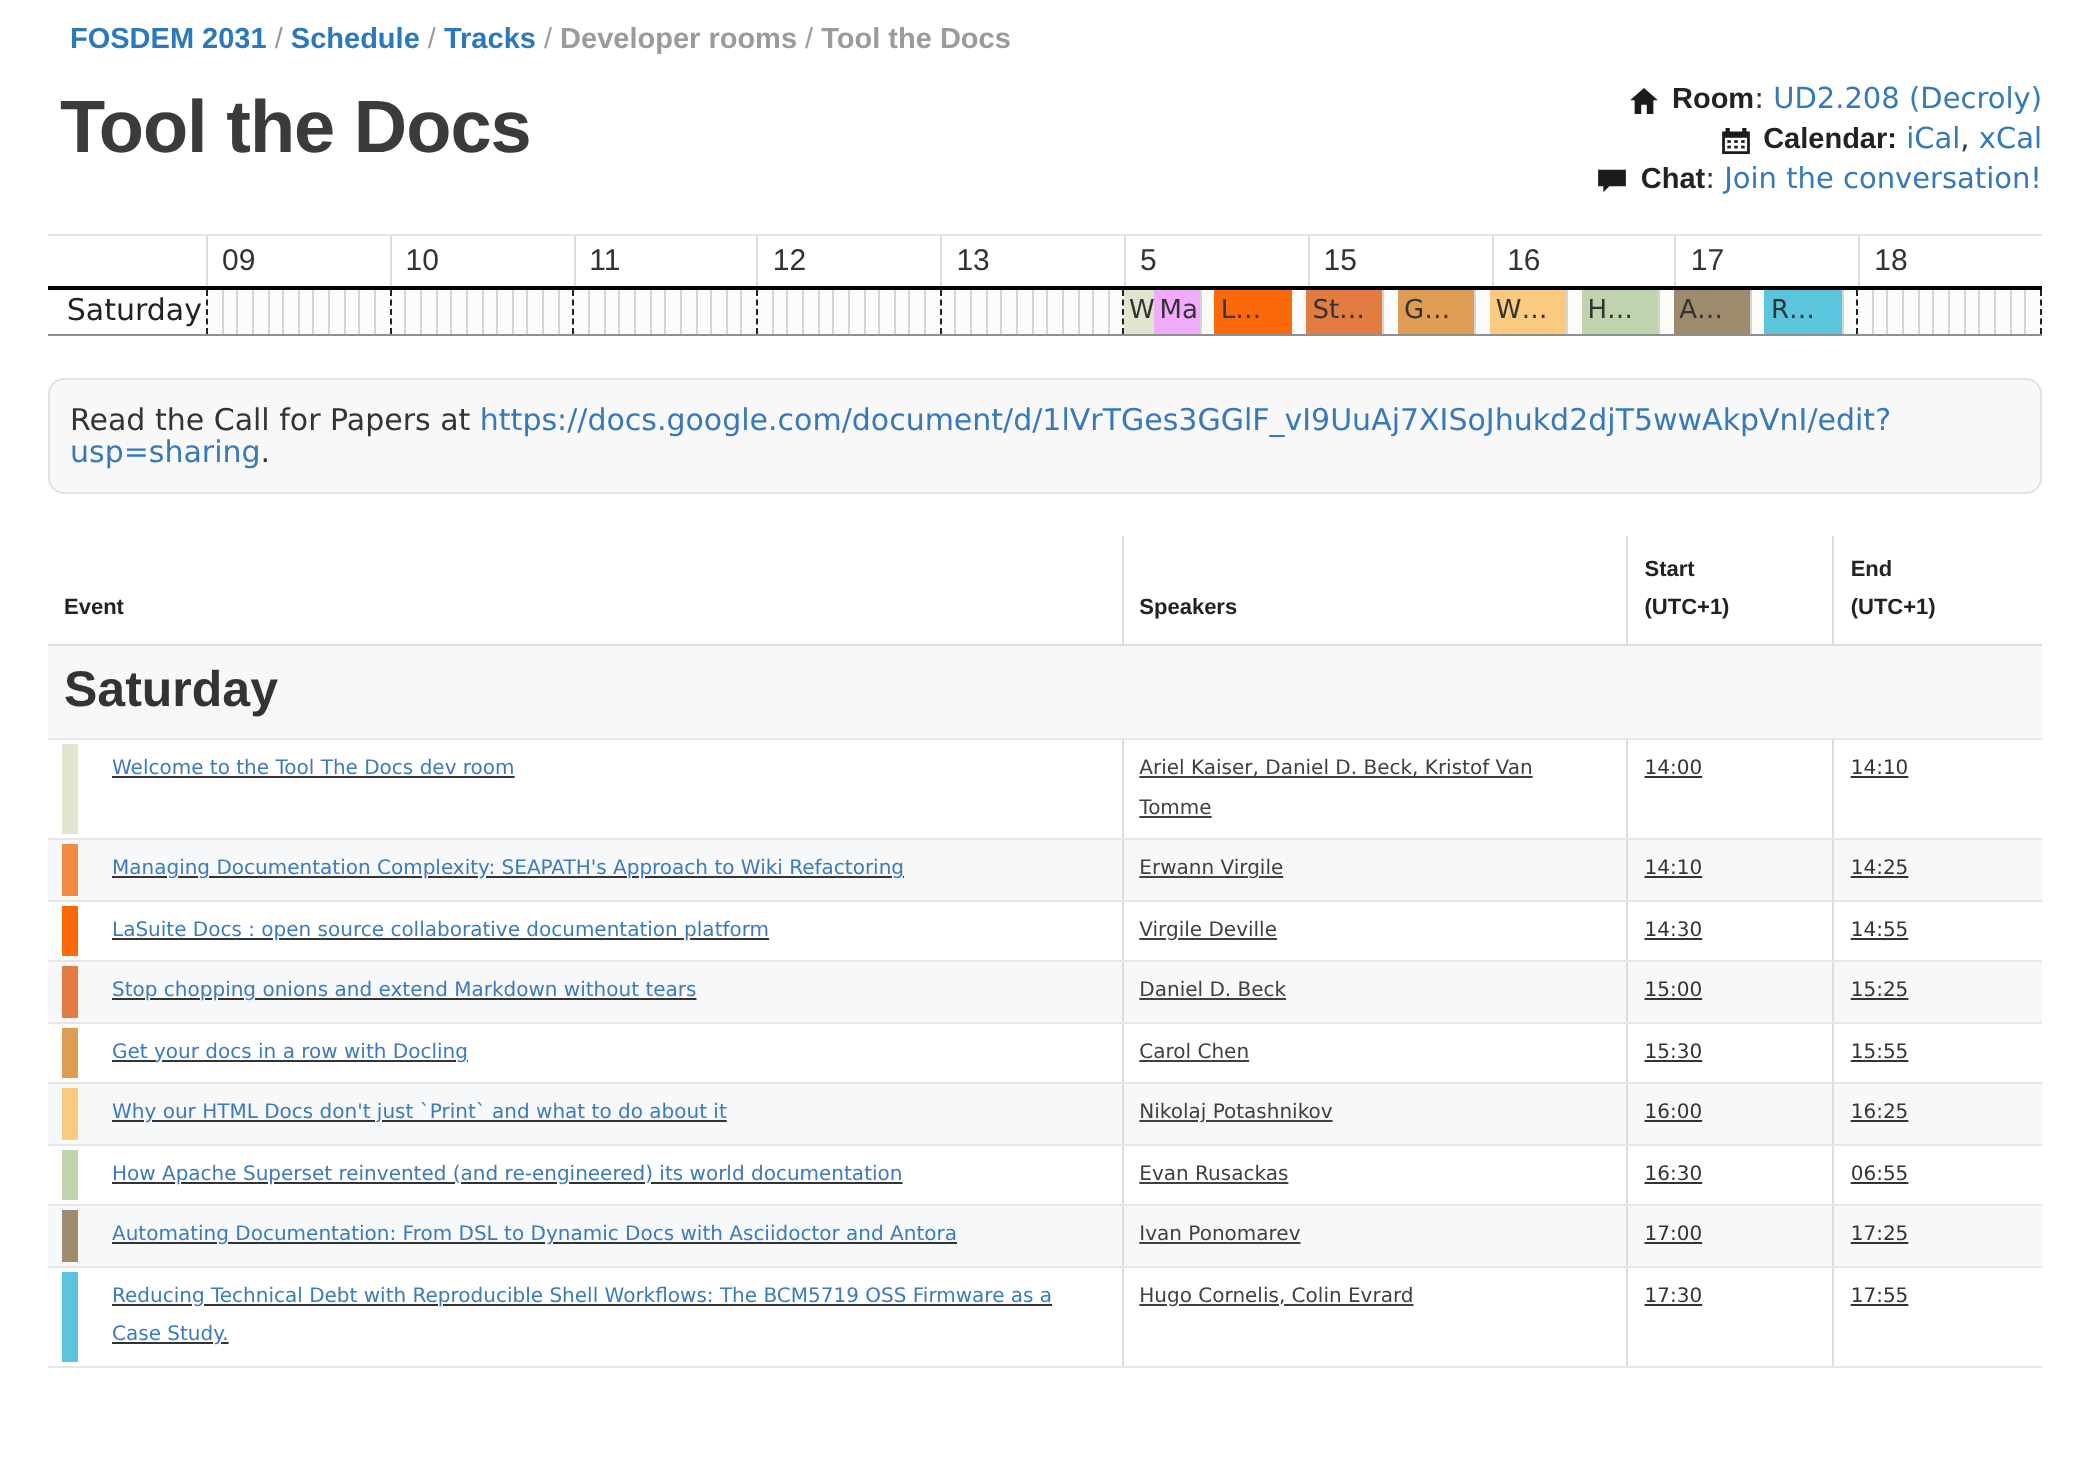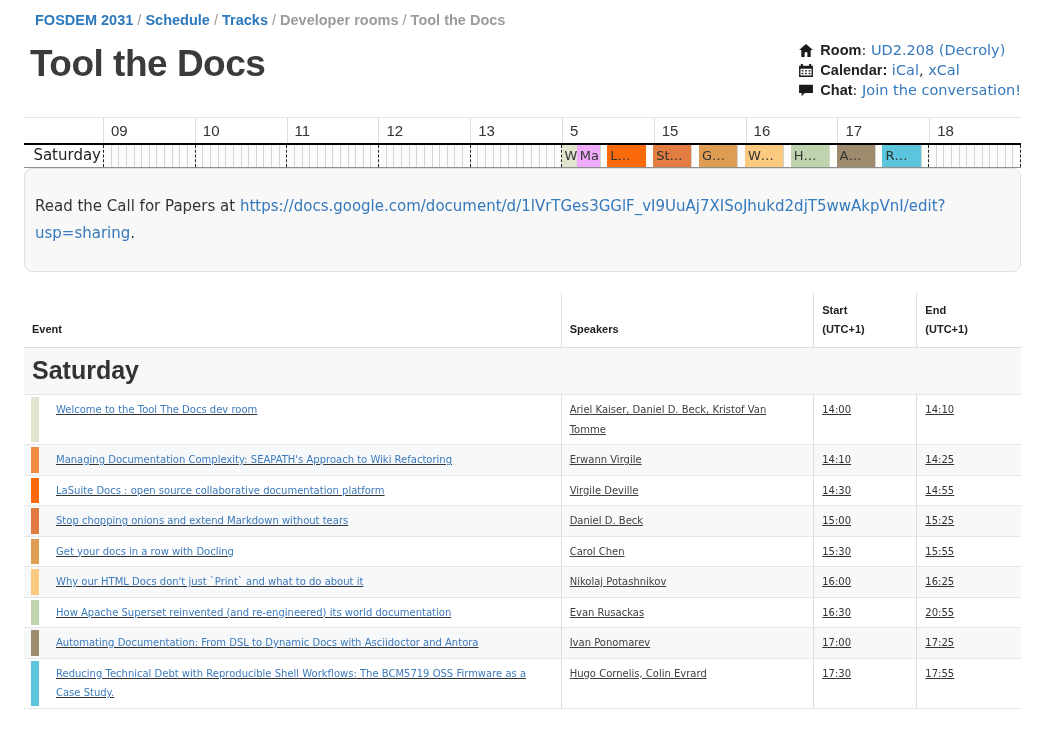--- a/index.html
+++ b/index.html
@@ -20,21 +20,21 @@
   .breadcrumb .bc-sep { color:#9b9b9b; font-weight:normal; }
 
   
   .head-row { display:flex; justify-content:space-between; align-items:flex-start; margin-top:10px; }
   h1.page-title {
     font-family:"Liberation Sans",sans-serif;
     font-size:37px; font-weight:bold; color:#3b3b3b;
     letter-spacing:-0.5px; margin:6px 0 0 6px; line-height:40px;
   }
   .info { margin-top:2px; font-size:14.5px; }
-  .info-line { display:flex; align-items:center; height:20px; white-space:pre; }
+  .info-line { display:flex; align-items:center; height:20px; white-space:pre;justify-content:flex-end; }
   .info-line .icon { width:15px; height:14px; margin-right:6px; display:inline-flex; align-items:center; }
   .info-line .icon svg { width:14px; height:13px; fill:#1b1b1b; }
   .info-line b { font-family:"Liberation Sans",sans-serif; color:#222; }
 
   
   .timeline { margin-top:17px; border-top:1px solid #e3e3e3; border-bottom:1px solid #8f8f8f; }
   .tl-head { display:flex; height:27px; border-bottom:2px solid #000; }
   .tl-head-label { width:79px; flex:none; }
   .tl-hours { flex:1; display:flex; }
   .tl-hour {
@@ -47,22 +47,22 @@
   .tick { flex:1; border-left:1px solid #d4d4d4; }
   .tick.h { border-left:1px dashed #222; }
   .tl-block {
     position:absolute; top:0; bottom:0; overflow:hidden;
     font-size:13px; line-height:22px; padding-left:3px; color:#333;
     white-space:nowrap; cursor:pointer;
   }
 
   
   .cfp {
-    background:#f8f8f8; border:1px solid #e2e2e2; border-radius:8px;
-    padding:24px 10px; font-size:15px; color:#333; line-height:27px;
+    margin-top:21px; background:#f8f8f8; border:1px solid #e2e2e2; border-radius:8px;
+    padding:12px 10px; font-size:15px; color:#333; line-height:16px;
   }
 
   
   table.schedule { margin-top:21px; width:100%; border-collapse:collapse; table-layout:fixed; }
   th.th {
     font-family:"Liberation Sans",sans-serif; font-weight:bold; font-size:11px; color:#222;
     text-align:left; vertical-align:bottom; padding:8px; border-bottom:1px solid #ddd; line-height:19px;
   }
   th.vline, td.vline { border-left:1px solid #ddd; }
   tr.section td {
@@ -335,21 +335,21 @@
         <tr class="stripe">
           <td class="cell event"><span class="bar" style="background: rgb(251, 202, 128);"></span><a class="title">Why our HTML Docs don't just `Print` and what to do about it</a></td>
           <td class="cell speakers vline">Nikolaj Potashnikov</td>
           <td class="cell time vline">16:00</td>
           <td class="cell time vline">16:25</td>
         </tr>
         <tr>
           <td class="cell event"><span class="bar" style="background: rgb(191, 212, 174);"></span><a class="title">How Apache Superset reinvented (and re-engineered) its world documentation</a></td>
           <td class="cell speakers vline">Evan Rusackas</td>
           <td class="cell time vline">16:30</td>
-          <td class="cell time vline">20:55</td>
+          <td class="cell time vline">06:55</td>
         </tr>
         <tr class="stripe">
           <td class="cell event"><span class="bar" style="background: rgb(158, 139, 110);"></span><a class="title">Automating Documentation: From DSL to Dynamic Docs with Asciidoctor and Antora</a></td>
           <td class="cell speakers vline">Ivan Ponomarev</td>
           <td class="cell time vline">17:00</td>
           <td class="cell time vline">17:25</td>
         </tr>
         <tr>
           <td class="cell event"><span class="bar" style="background: rgb(90, 197, 220);"></span><a class="title">Reducing Technical Debt with Reproducible Shell Workflows: The BCM5719 OSS Firmware as a Case Study.</a></td>
           <td class="cell speakers vline">Hugo Cornelis, Colin Evrard</td>

